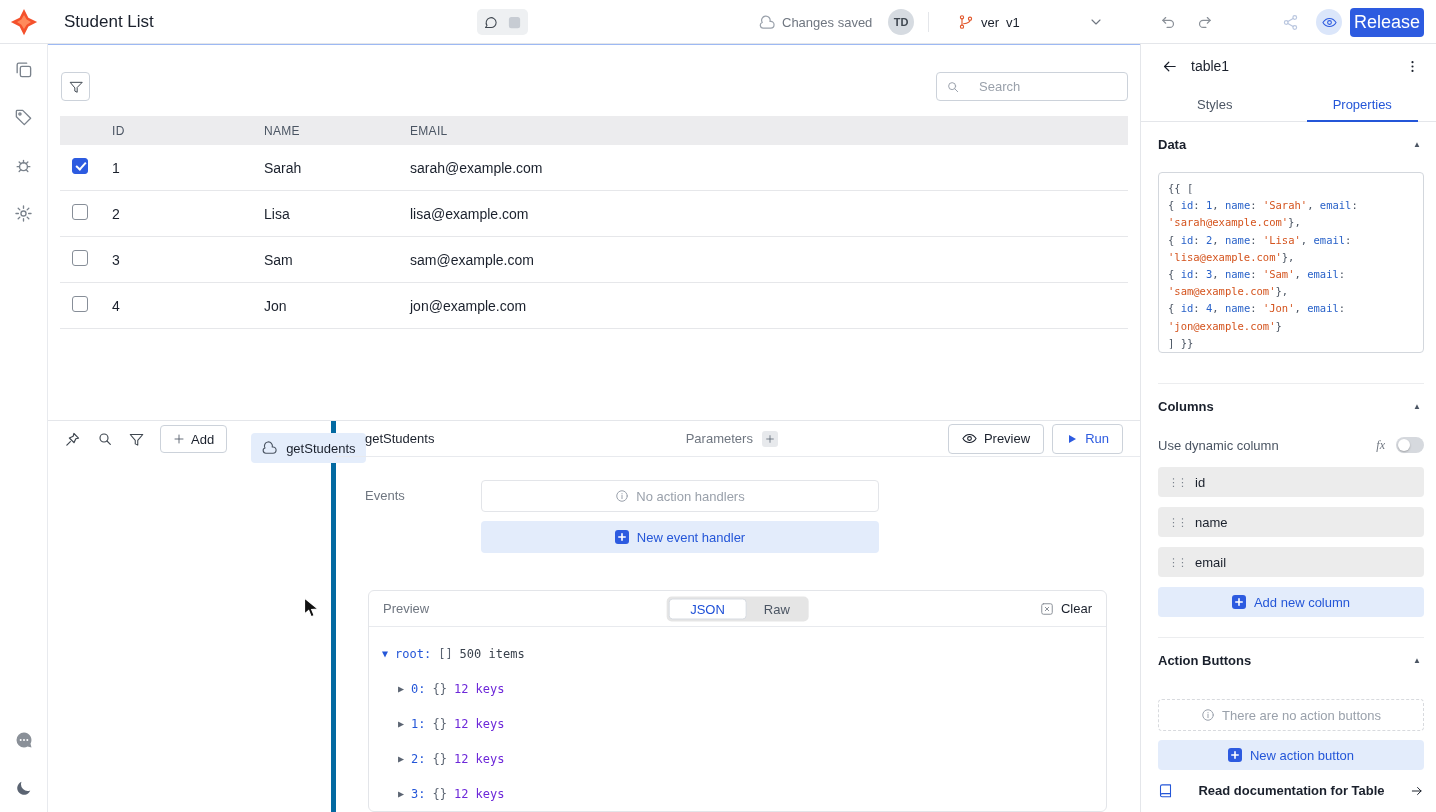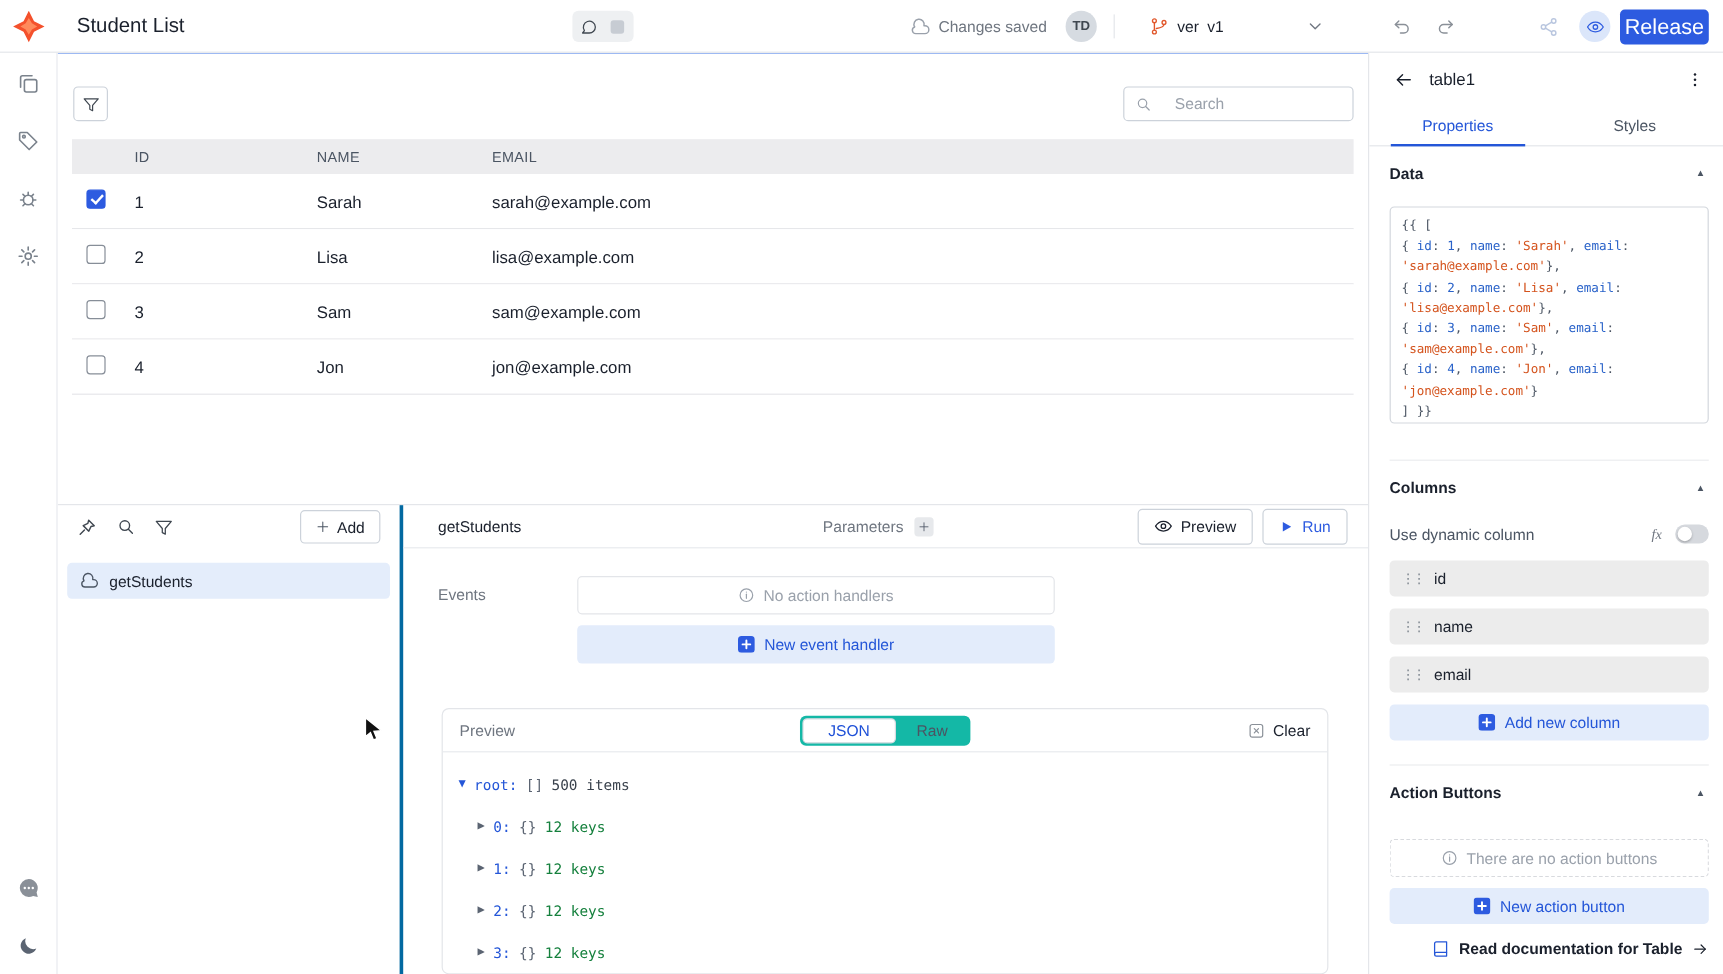--- a/index.html
+++ b/index.html
@@ -47,21 +47,21 @@
 .thead{background:#ececee;height:29px;font-size:12px;color:#4b5563;letter-spacing:.3px}
 .trow{height:46px;border-bottom:1px solid #e6e7ea;font-size:14px;background:#fff}
 .cell{padding-left:8px}
 .cbc{padding-left:12px}
 .checkbox{position:relative;display:inline-block;width:16px;height:16px;border:1.5px solid #878e98;border-radius:3px;background:#fff}
 .checkbox.checked{background:#2d5be0;border-color:#2d5be0}
 .checkbox.checked::after{content:"";position:absolute;left:4.5px;top:1px;width:4px;height:8px;border:solid #fff;border-width:0 2px 2px 0;transform:rotate(42deg)}
 
 
 .bottom{position:absolute;top:376px;left:0;right:0;bottom:0;border-top:1px solid #e4e6ea;display:flex;background:#fff}
-.query-list{width:288px;border-right:3px solid #0369a1;display:flex;flex-direction:column}
+.query-list{width:288px;border-right:5px solid #0369a1;display:flex;}
 .ql-toolbar{display:flex;align-items:center;height:36px;padding:0 16px;gap:16px;color:#3f4750}
 .add-btn{margin-left:auto;height:28px;padding:0 12px;border:1px solid #ccd2da;border-radius:4px;background:#fff;display:flex;align-items:center;gap:6px;font-size:13px;color:#1a202c}
 .add-btn svg{color:#4b5563}
 .ql-items{padding-top:12px}
 .qitem{margin:0 8px 4px;height:30px;border-radius:4px;display:flex;align-items:center;gap:9px;padding:0 10px;font-size:13px;color:#1a202c}
 .qitem.active{background:#e4edfb}
 .qitem svg{color:#4b5563;flex:none}
 
 .query-editor{flex:1;min-width:0;display:flex;flex-direction:column;overflow:hidden}
 .qe-header{height:36px;flex:none;display:flex;align-items:center;padding:0 17px 0 29px;border-bottom:1px solid #e8eaee}
@@ -71,33 +71,33 @@
 .qe-actions{display:flex;gap:8px}
 .btn-outline{height:30px;padding:0 13px;border:1px solid #ccd2da;border-radius:4px;background:#fff;display:flex;align-items:center;gap:7px;font-size:13px;color:#1a202c}
 .btn-outline.run{color:#2d5be0;font-weight:500}
 .events{position:relative;padding-top:23px;flex:none}
 .events-label{position:absolute;left:29px;top:31px;font-size:13px;color:#6f7680}
 .evt-box{margin-left:145px;width:398px;height:32px;border:1px solid #e3e5e9;border-radius:4px;display:flex;align-items:center;justify-content:center;gap:7px;color:#9aa1ab;font-size:13px;background:#fff}
 .evt-btn{margin:9px 0 0 145px;width:398px;height:32px;border-radius:4px;background:#e3ecfb;display:flex;align-items:center;justify-content:center;gap:8px;color:#2456d8;font-size:13px;font-weight:500}
 .resp{margin:37px 33px 0 32px;height:280px;border:1px solid #e3e5e9;border-radius:6px;background:#fff;overflow:hidden}
 .resp-header{height:36px;display:flex;align-items:center;padding:0 14px;border-bottom:1px solid #e8eaee;position:relative}
 .resp-title{font-size:13px;color:#6f7680}
-.seg{position:absolute;left:50%;top:50%;transform:translate(-50%,-50%);background:#14b8a6;border-radius:5px;padding:2px;display:flex;align-items:center}
+.seg{position:absolute;left:50%;top:50%;transform:translate(-50%,-50%);background:#e5e5e5;border-radius:5px;padding:2px;display:flex;align-items:center}
 .seg .on{background:#fff;border:1px solid #d7dbe1;border-radius:4px;padding:2px 21px;font-size:13px;font-weight:500;color:#1d4fd7}
 .seg .off{padding:3px 17px;font-size:13px;color:#4b5563}
 .clear{margin-left:auto;display:flex;align-items:center;gap:7px;font-size:13px;color:#1a202c}
 .clear svg{color:#8a9098}
 .tree{padding:9px 0 0 13px;font-family:"DejaVu Sans Mono",monospace;font-size:12px}
 .tree-row{height:35px;display:flex;align-items:center;gap:7px}
 .tree-row.child{padding-left:16px}
 .arr{font-size:10px;color:#5b6472}
 .tree-row.root .arr{color:#2456d8}
 .tkey{color:#2456d8}
 .tbr{color:#5b6472}
-.tcount{color:#15803d}
+.tcount{color:#6d28d9}
 .root-count{color:#3a424d}
 
 
 .rightpanel{position:absolute;right:0;top:44px;width:296px;bottom:0;background:#fff;border-left:1px solid #e4e6ea;overflow:hidden;z-index:6}
 .rp-header{height:44px;display:flex;align-items:center;padding:0 16px 0 20px}
 .rp-back{color:#1a202c}
 .rp-title{margin-left:13px;font-size:14px;font-weight:500}
 .rp-kebab{margin-left:auto;color:#1a202c}
 .rp-tabs{height:34px;display:flex;border-bottom:1px solid #e4e6ea}
 .rp-tab{flex:1;display:flex;align-items:center;justify-content:center;font-size:13px;color:#4b5563;position:relative}
@@ -114,21 +114,21 @@
 .fx{margin-left:auto;font-style:italic;color:#6f7680;font-size:12px;font-family:"Liberation Serif",serif}
 .toggle{width:28px;height:16px;border-radius:9px;background:#d6d9de;margin-left:11px;position:relative}
 .knob{position:absolute;left:2px;top:2px;width:12px;height:12px;border-radius:50%;background:#fff;box-shadow:0 1px 2px rgba(0,0,0,.25)}
 .col-items{padding-top:6px}
 .col-item{height:30px;background:#ececec;border-radius:4px;margin-bottom:10px;display:flex;align-items:center;padding:0 10px;gap:9px;font-size:13px;color:#1a202c}
 .drag{color:#7a828c;font-size:11px;letter-spacing:-2px}
 .blue-btn{height:30px;border-radius:4px;background:#e3ecfb;display:flex;align-items:center;justify-content:center;gap:8px;color:#2456d8;font-size:13px;font-weight:500;width:100%}
 .add-col{margin:8px 0 20px}
 .empty-box{height:32px;border:1px dashed #d8dade;border-radius:4px;display:flex;align-items:center;justify-content:center;gap:7px;color:#9aa1ab;font-size:13px;margin-top:16px}
 .new-action{margin-top:9px}
-.doc-row{margin-top:13px;display:flex;align-items:center;justify-content:flex-end;gap:8px;font-size:13px;font-weight:600;color:#1a202c}
+.doc-row{margin-top:13px;display:flex;align-items:center;justify-content:space-between;gap:8px;font-size:13px;font-weight:600;color:#1a202c}
 .doc-row svg.doc{color:#2456d8}
 .cursor{position:absolute;left:303px;top:597px;z-index:99}
 </style>
 </head>
 <body>
 
 <div class="app">
 
   <header class="topbar">
     <div class="logo">
@@ -456,22 +456,22 @@
       <span class="rp-title">table1</span>
       <button class="rp-kebab">
         <svg width="15" height="15" viewBox="0 0 24 24" fill="currentColor">
             <circle cx="12" cy="5" r="1.7"></circle>
             <circle cx="12" cy="12" r="1.7"></circle>
             <circle cx="12" cy="19" r="1.7"></circle>
           </svg>
       </button>
     </div>
     <div class="rp-tabs">
+      <div class="rp-tab">Styles</div>
       <div class="rp-tab active">Properties</div>
-      <div class="rp-tab">Styles</div>
     </div>
 
     <div class="rp-body">
       <div class="sec first">
         <div class="sec-head">
           <span>Data</span>
           <span class="sec-arrow">▲</span>
         </div>
         <div class="code-box">
             <div class="cline"><span class="tk-p">{{ [</span></div>

